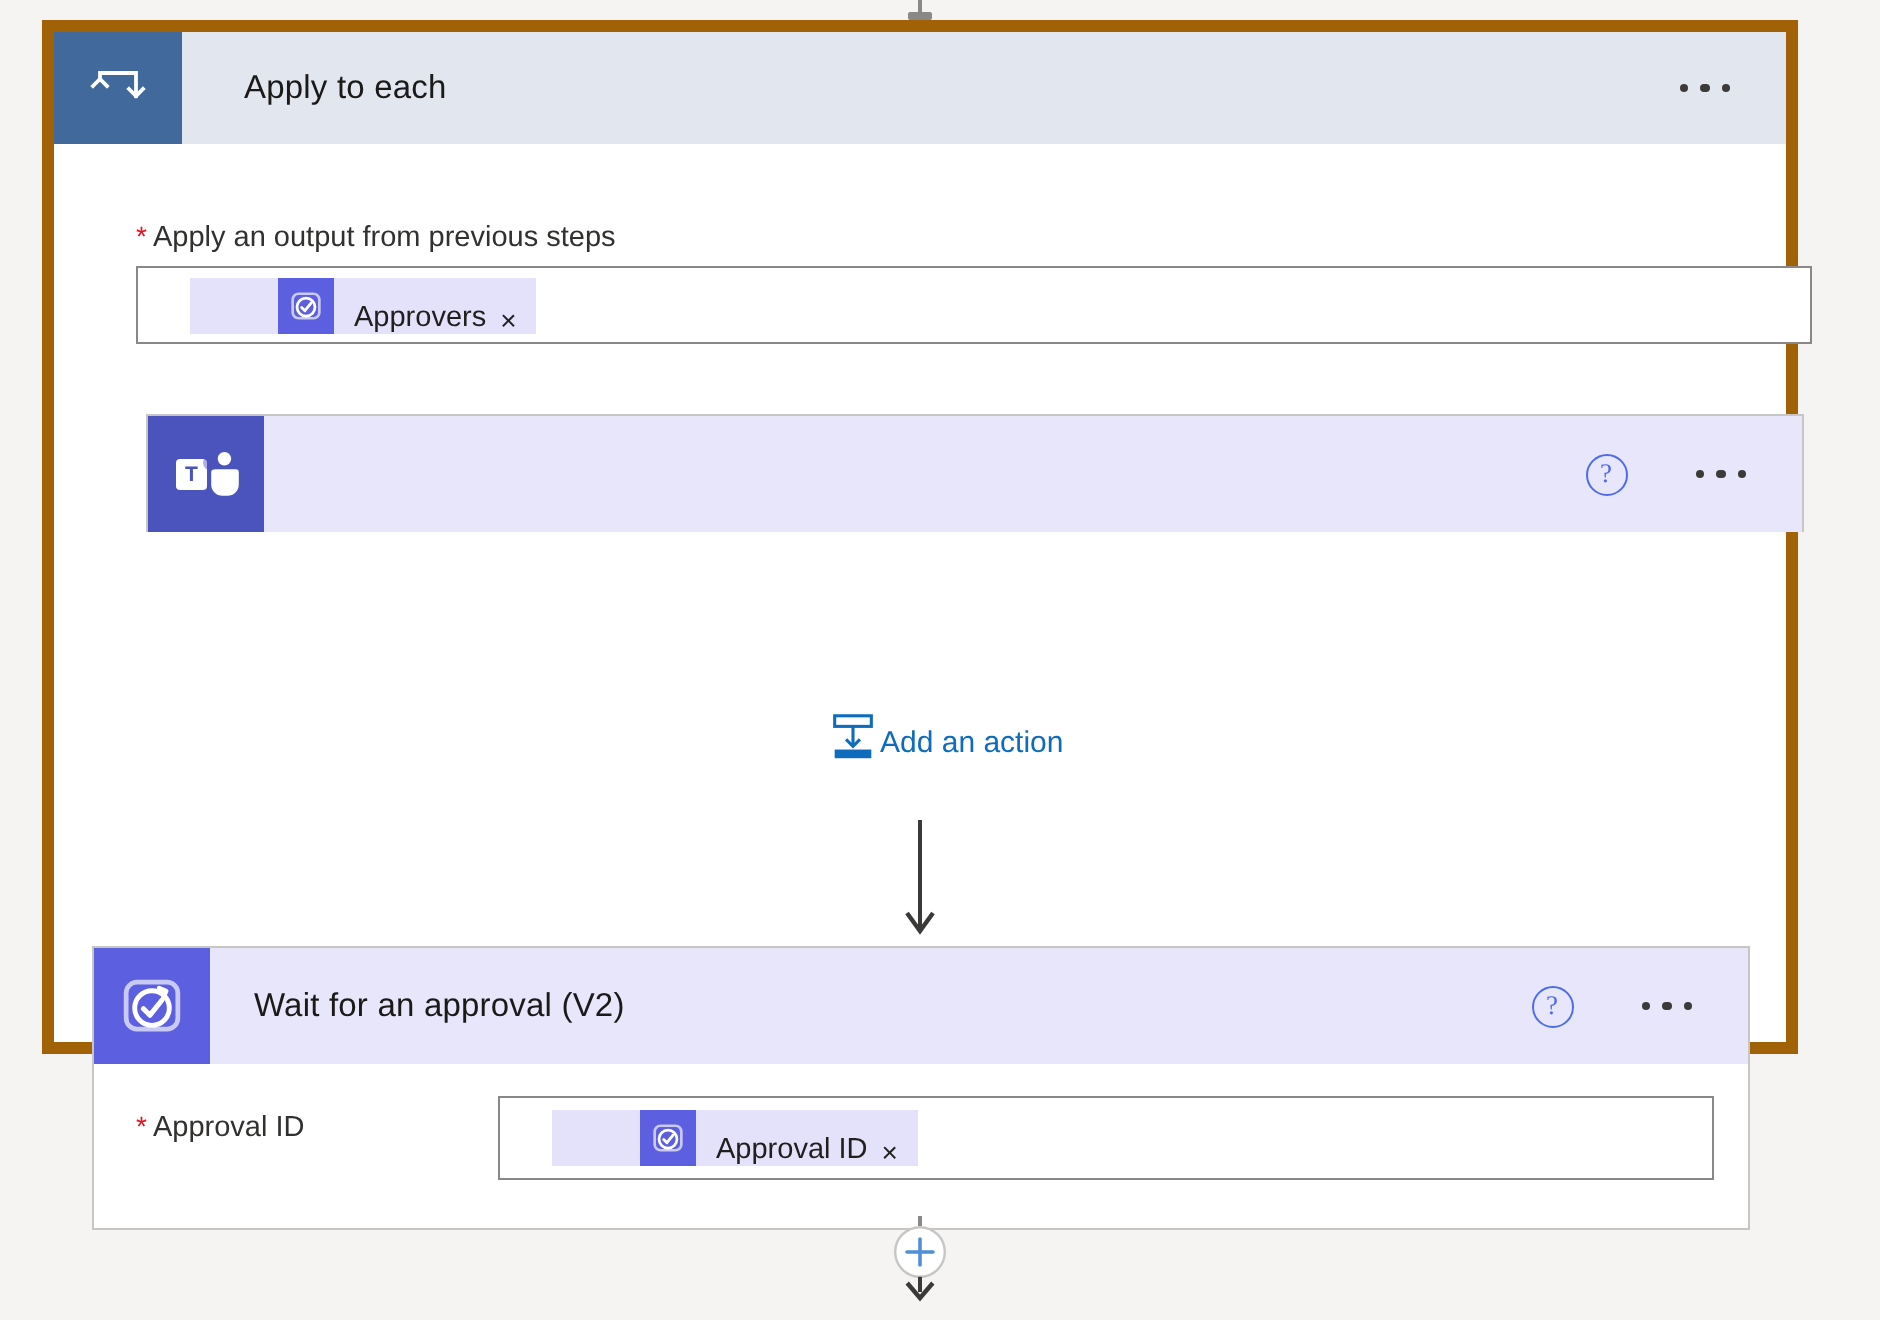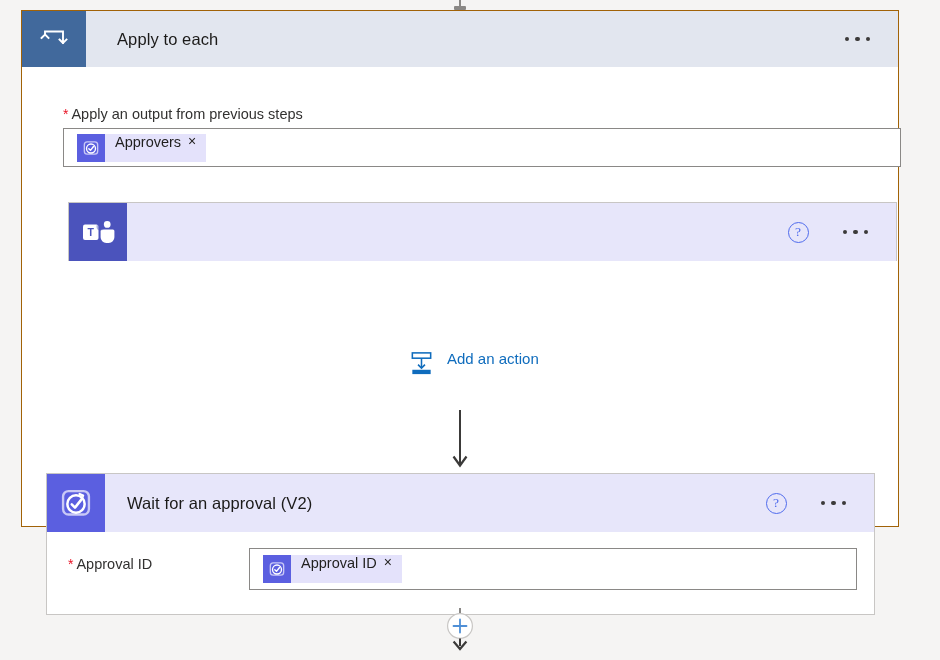--- a/index.html
+++ b/index.html
@@ -41,21 +41,21 @@
   }
 
   
   .scope-card {
     position: absolute;
     left: 21px;
     top: 10px;
     width: 878px;
     height: 517px;
     background: #ffffff;
-    border: 1px solid #a16207;
+    border: 6px solid #a16207;
     box-sizing: border-box;
   }
   .scope-header {
     position: absolute;
     left: 0;
     top: 0;
     right: 0;
     height: 56px;
     background: #e2e6ef;
     display: flex;
@@ -121,24 +121,25 @@
     align-items: center;
   }
   #foreach-token-box {
     left: 41px;
     top: 117px;
     width: 838px;
     height: 39px;
   }
   .token-pill {
     display: inline-flex;
-    align-items: flex-start;
+    align-items: flex-end;
     background: #e4e2fb;
     height: 28px;
-    margin-left: 13px;
+    margin-left: 26px;
+    padding-left: 44px;
   }
   .token-icon {
     width: 28px;
     height: 28px;
     background: #5b5fe0;
     display: flex;
     align-items: center;
     justify-content: center;
     flex: 0 0 28px;
   }
@@ -208,21 +209,21 @@
     width: 829px;
     height: 59px;
   }
 
   
   .add-action {
     position: absolute;
     left: 386px;
     top: 339px;
     display: flex;
-    gap: 12px;
+    align-items: center;
     cursor: pointer;
   }
   .add-action-label {
     font-size: 15px;
     color: #0f6cbd;
   }
 
   
   .arrow-conn {
     position: absolute;

